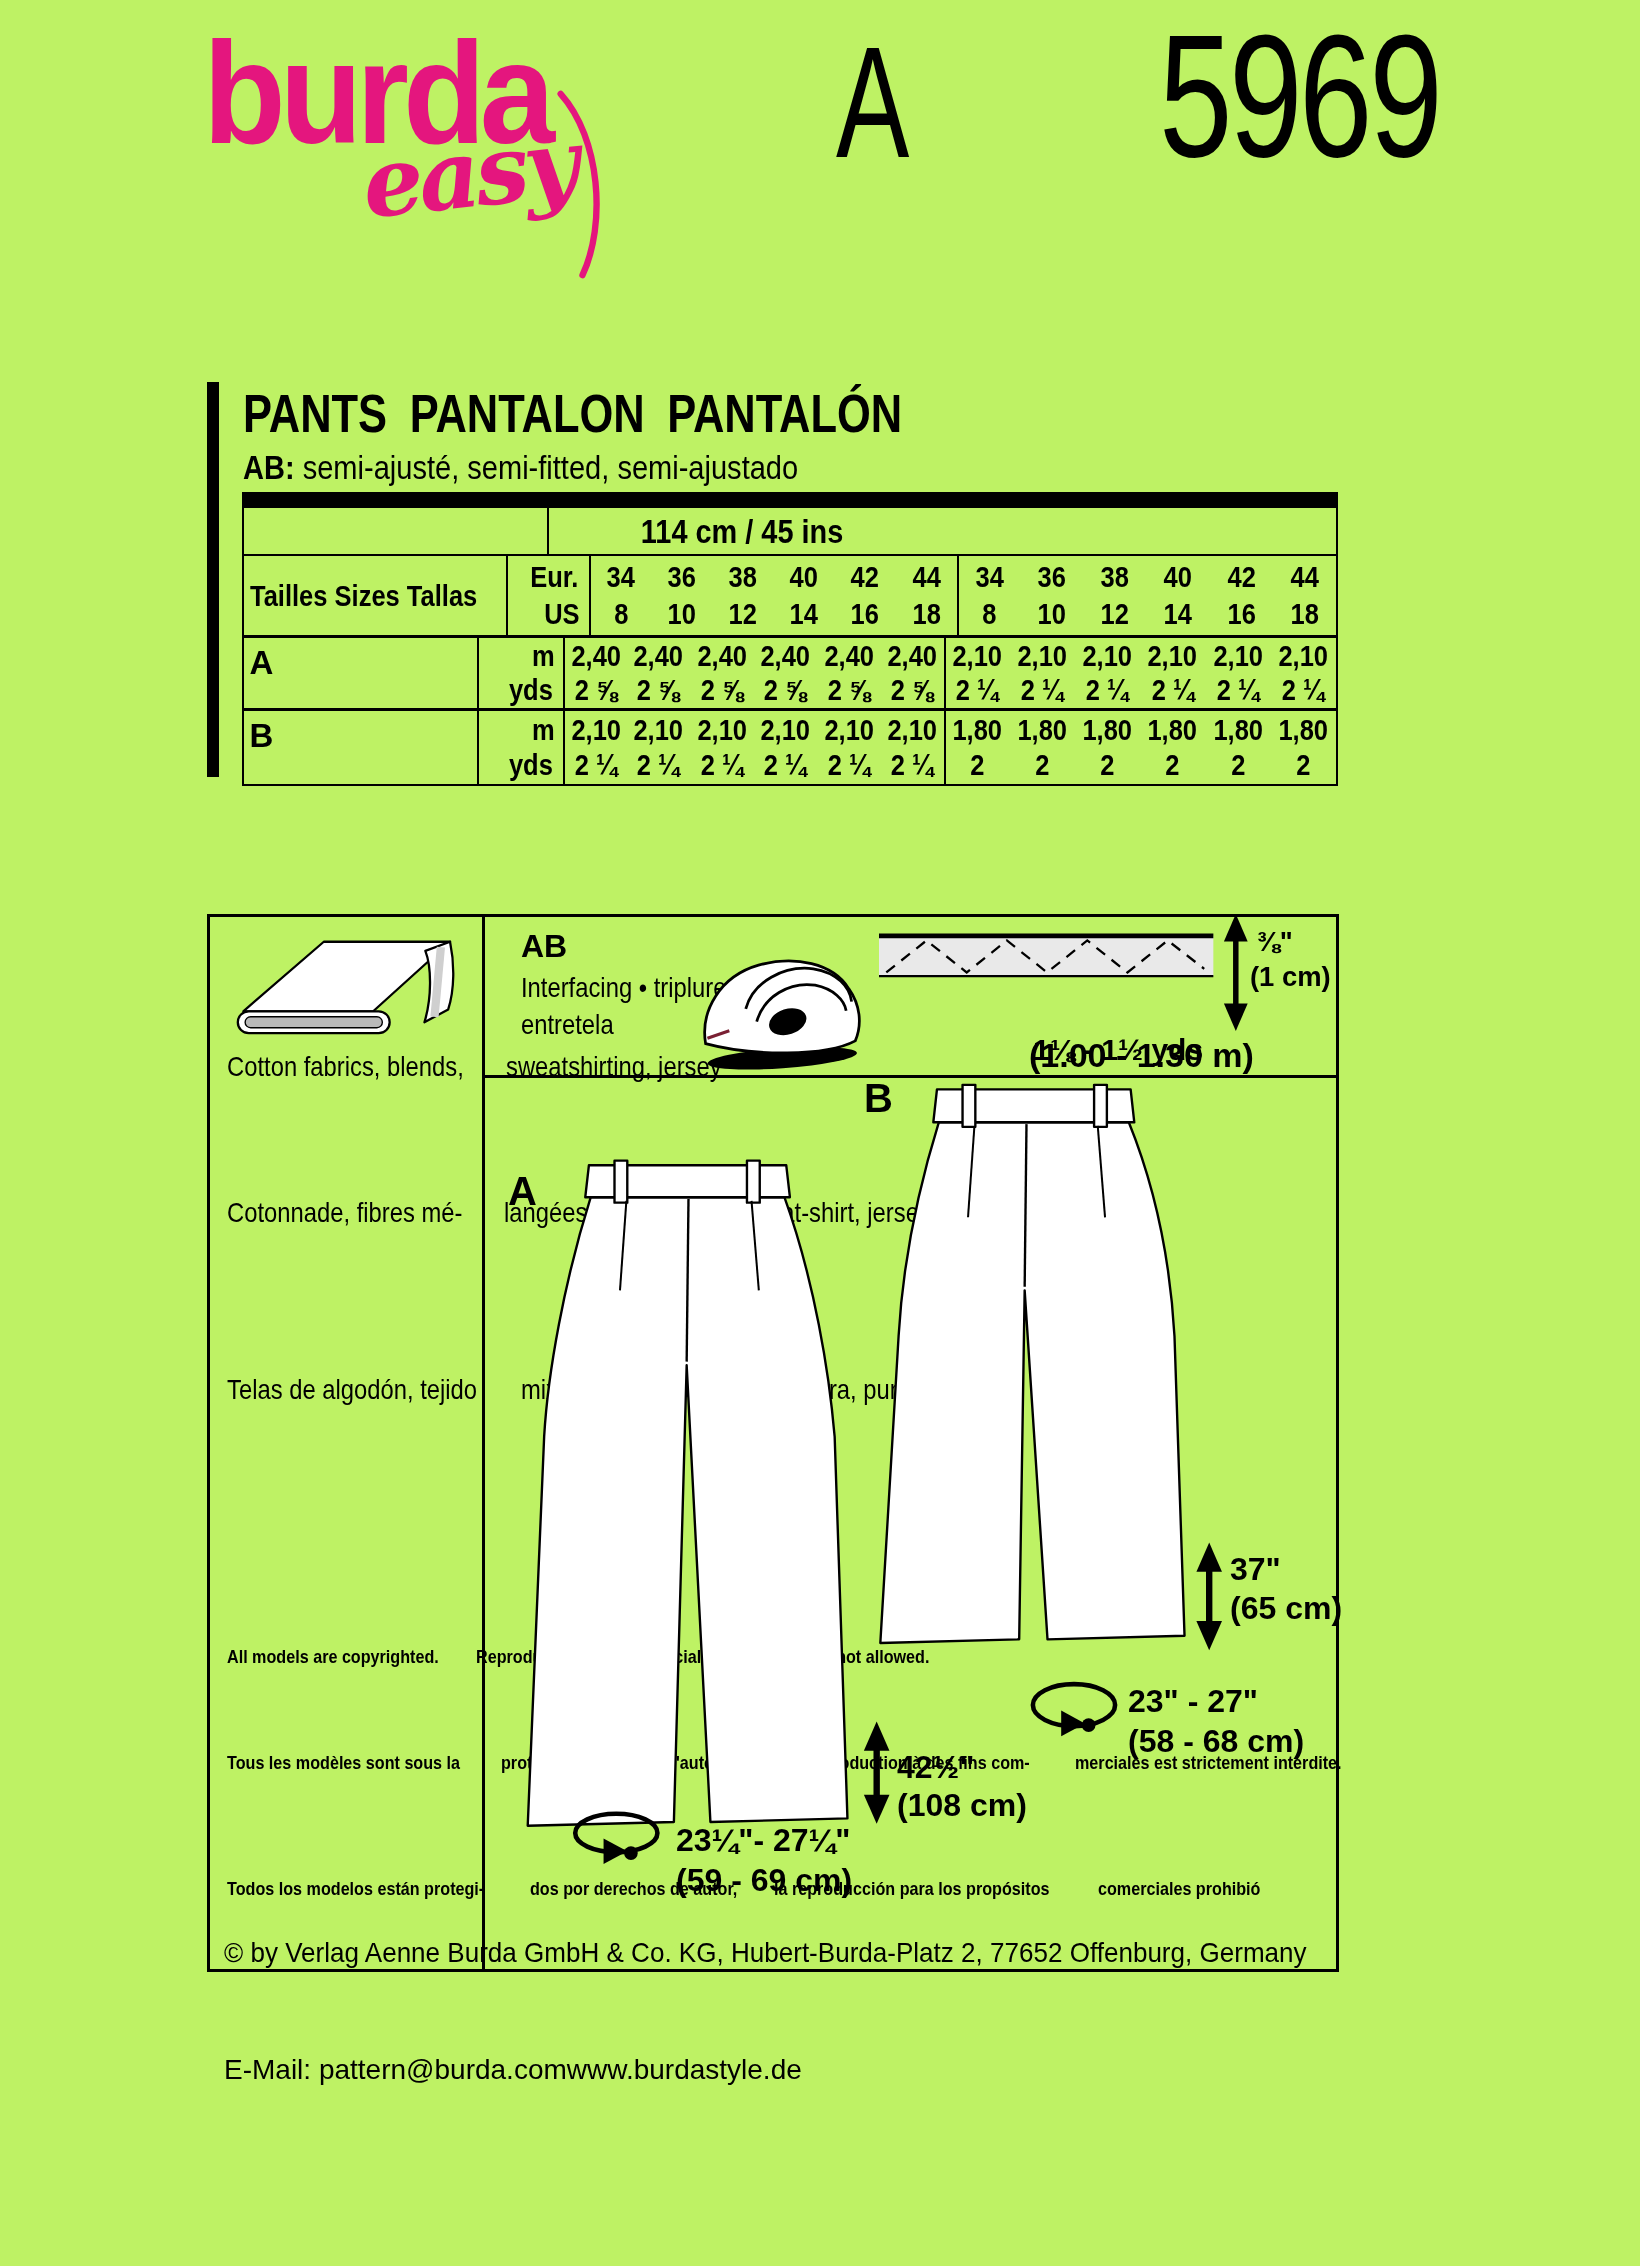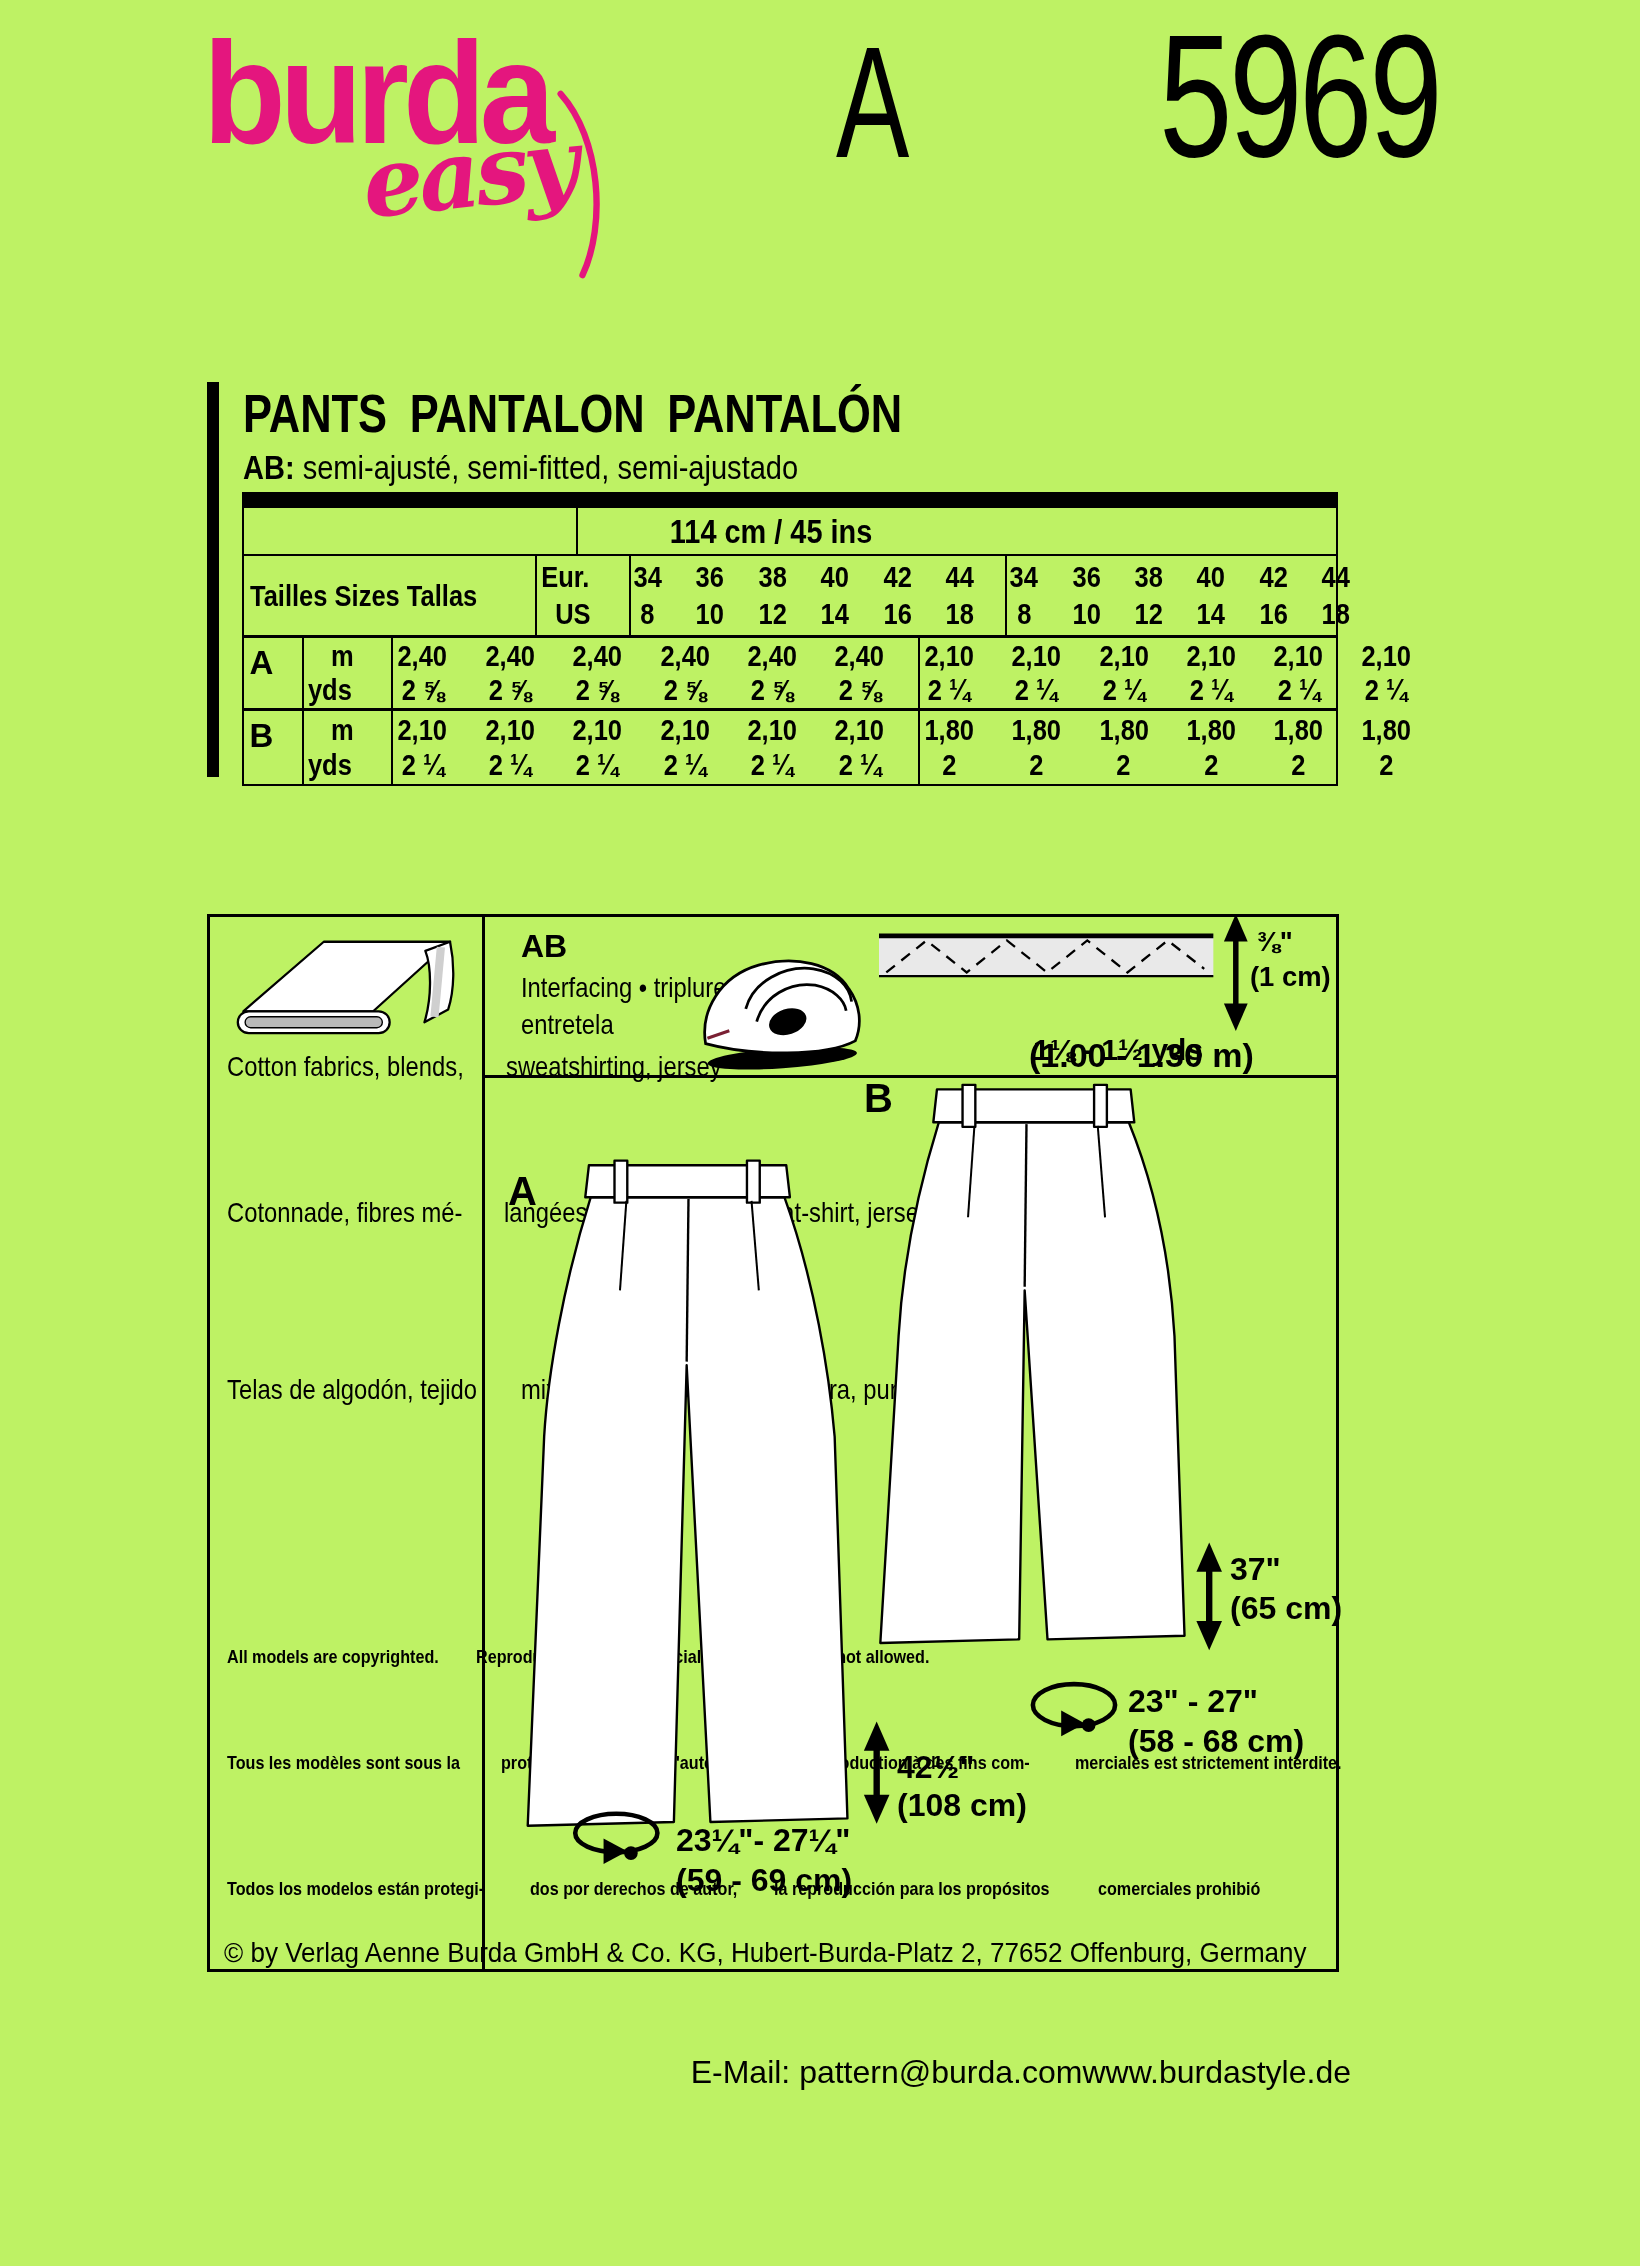--- a/index.html
+++ b/index.html
@@ -21,21 +21,21 @@
            transform:scaleX(.76);transform-origin:0 0;font-weight:500;}
   
   .tbar{left:207px;top:382px;width:12px;height:395px;background:#000;}
   .title-main{left:243px;top:387px;font-size:53px;font-weight:bold;line-height:1;
               transform:scaleX(.82);transform-origin:0 0;white-space:nowrap;word-spacing:12.8px;}
   .title-sub{left:243px;top:451px;font-size:33px;line-height:1;transform:scaleX(.88);
              transform-origin:0 0;white-space:nowrap;}
   
   .blackbar{left:242px;top:492px;width:1096px;height:16.4px;background:#000;}
   .sizetab{left:242px;top:508px;width:1096px;border:2.7px solid #000;border-top:none;box-sizing:border-box;}
-  .trow{display:flex;width:100%;box-sizing:border-box;gap:29px;}
+  .trow{display:flex;width:100%;box-sizing:border-box;}
   .tc{display:flex;flex-direction:column;justify-content:space-evenly;align-items:center;
       box-sizing:border-box;font-weight:bold;}
   .r1{height:48px;border-bottom:2.7px solid #000;}
   .r2{height:82px;border-bottom:3.7px solid #000;}
   .r3{height:73px;border-bottom:3.7px solid #000;}
   .r4{height:73px;}
   .c-corner{width:262px;align-items:flex-start;justify-content:center;padding-left:5.5px;font-size:30px;}
   .c-unit{width:88px;border-left:2.7px solid #000;align-items:flex-end;padding-right:6.4px;font-size:30px;}
   .c-merged{width:303px;}
   .c-g1h{width:389px;border-left:2.7px solid #000;font-size:34px;justify-content:center;}
@@ -48,21 +48,21 @@
   
   .mainbox{left:207px;top:914px;width:1132px;height:1058px;border:3.7px solid #000;box-sizing:border-box;}
   .vdiv{left:482px;top:914px;width:2.7px;height:1058px;background:#000;}
   .hdiv{left:484px;top:1075px;width:854px;height:2.7px;background:#000;}
   .fab{left:227px;font-size:28px;line-height:1.25;}
   .cpy{left:227px;font-size:19px;font-weight:bold;line-height:1.5;}
   .meas{font-size:32px;font-weight:bold;line-height:1;white-space:nowrap;}
   .vlabel{font-size:40px;font-weight:bold;line-height:1;}
   svg{display:block;}
   .footer1{left:224px;top:1937px;font-size:28px;white-space:nowrap;}
-  .footer2{left:236px;top:2054px;width:1115px;display:flex;justify-content:flex-end;font-size:32px;}
+  .footer2{left:224px;top:2054px;width:1115px;display:flex;justify-content:flex-start;font-size:28px;}
 </style>
 </head>
 <body>
 
 <div id="sheet">
 
   <div class="abs logo-burda" style="color:#e4167e">burda</div>
   <div class="abs logo-easy" style="color:#e4167e">easy</div>
   <svg class="abs" style="left:526px;top:88px" width="82" height="192" viewBox="0 0 90 210">
     <path d="M 62,205 C 88,150 82,55 38,6" fill="none" stroke="#e4167e" stroke-width="7" stroke-linecap="round"></path>

